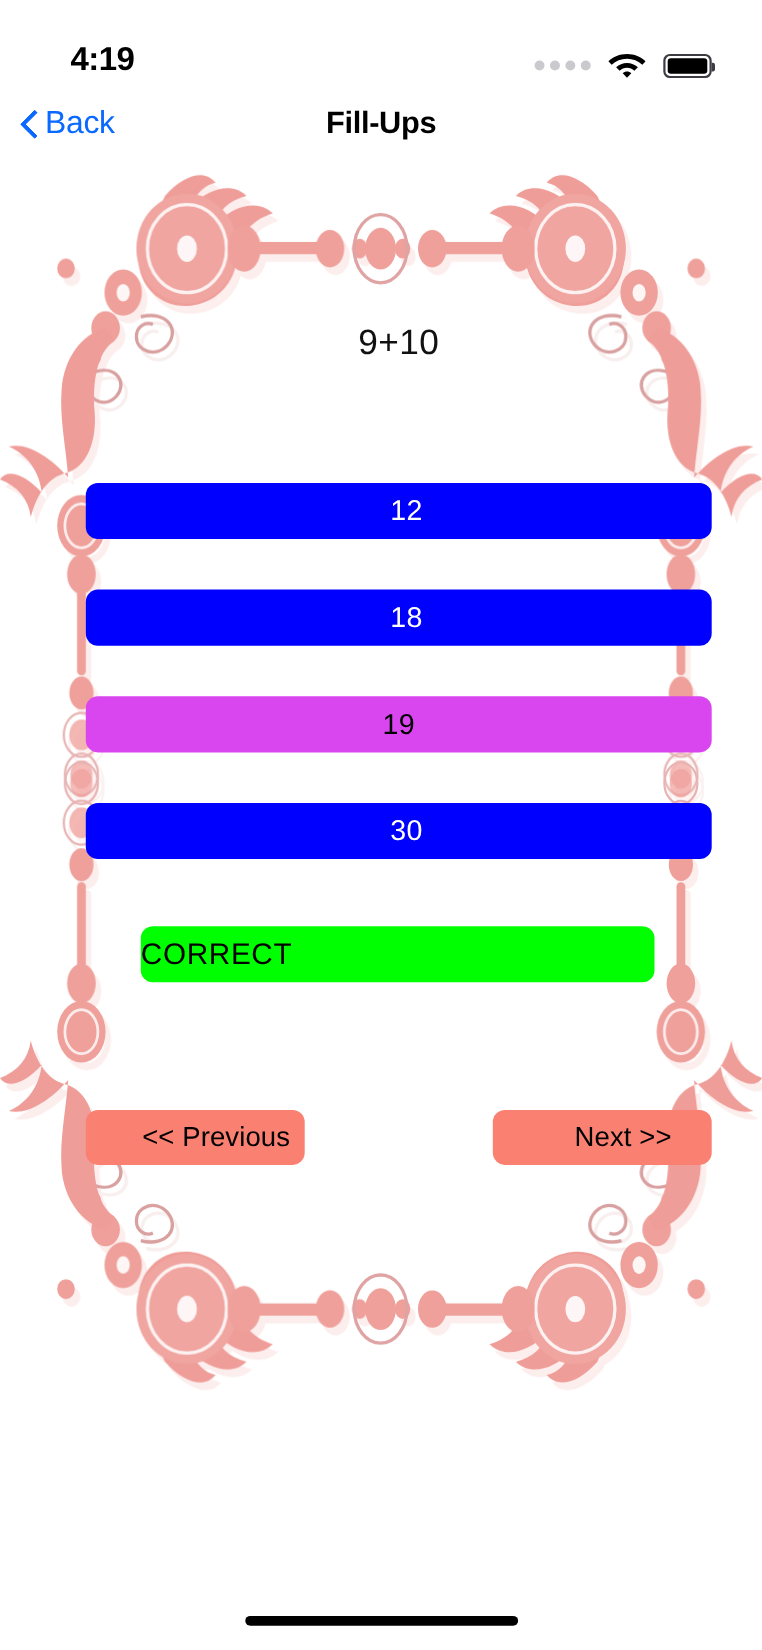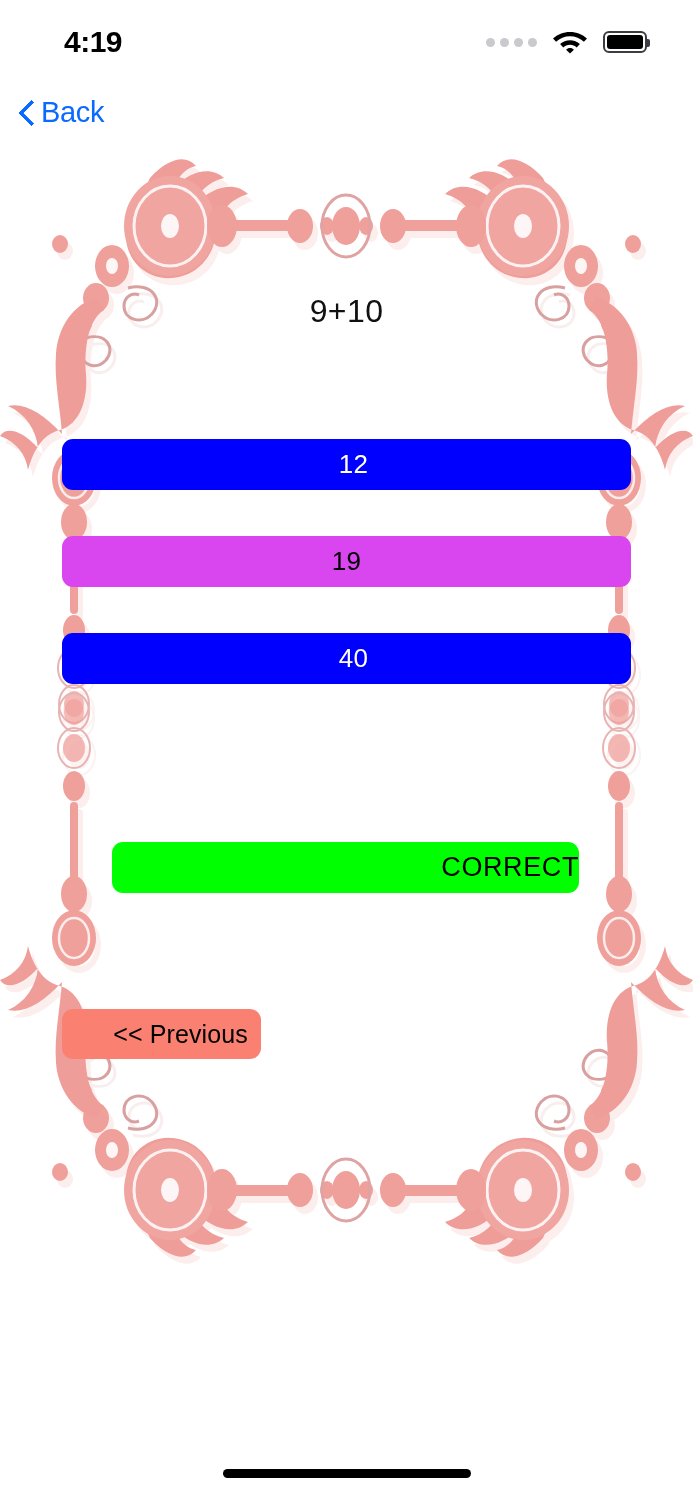--- a/index.html
+++ b/index.html
@@ -19,21 +19,21 @@
     background: #ffffff;
   }
 
   
   .status-bar {
     position: absolute;
     top: 0; left: 0;
     width: 693px;
     height: 72px;
     display: flex;
-    align-items: center;
+    align-items: flex-end;
     justify-content: space-between;
     padding: 12px 46px 0 64px;
   }
   .status-time {
     font-size: 30px;
     font-weight: 600;
     color: #000000;
     letter-spacing: -0.5px;
   }
   .status-right {
@@ -124,21 +124,21 @@
     left: 0; top: 148px;
     width: 693px;
     height: 1120px;
     pointer-events: none;
   }
   .frame-svg { display: block; width: 693px; height: 1120px; }
 
   
   .quiz-area {
     position: absolute;
-    left: 0; top: 148px;
+    left: 16px; top: 148px;
     width: 628px;
     height: 1120px;
   }
   .question {
     position: absolute;
     left: 0; top: 145px;
     width: 693px;
     text-align: center;
     font-size: 32px;
     color: #111111;
@@ -172,21 +172,21 @@
     left: 112px; top: 694px;
     width: 467px;
     height: 51px;
     border: none;
     border-radius: 11px;
     background: #00ff00;
     color: #000000;
     font-family: "Liberation Sans", sans-serif;
     font-size: 27px;
     line-height: 51px;
-    text-align: right;
+    text-align: left;
     letter-spacing: 0.6px;
     cursor: pointer;
   }
 
   .nav-btn {
     position: absolute;
     top: 861px;
     width: 199px;
     height: 50px;
     border: none;
@@ -240,20 +240,21 @@
         <div class="battery-fill"></div>
       </div>
     </div>
   </div>
 
   <div class="nav-bar">
     <div class="nav-back">
       <span class="chevron-left"></span>
       <span class="nav-back-label">Back</span>
     </div>
+    <div class="nav-title">Fill-Ups</div>
   </div>
 
   <div class="frame-wrap">
     <svg class="frame-svg" viewBox="0 0 693 1120" xmlns="http://www.w3.org/2000/svg">
       <defs>
 
         <g id="corner">
 
           <path d="M150 30 C 168 10, 186 6, 196 18 C 186 20, 178 28, 174 40
                    C 190 22, 212 18, 224 30 C 208 34, 198 44, 194 58
@@ -320,24 +321,26 @@
       <use href="#topdots" transform="translate(0,1120) scale(1,-1)"></use>
     </svg>
   </div>
 
   <div class="quiz-area">
 
     <div class="question">9+10</div>
 
     <div class="options">
       <button class="option-btn opt-blue">12</button>
+      <button class="option-btn opt-blue">18</button>
       <button class="option-btn opt-green">19</button>
-      <button class="option-btn opt-blue">40</button>
+      <button class="option-btn opt-blue">30</button>
     </div>
 
     <div class="feedback-btn">CORRECT</div>
 
     <button class="nav-btn prev">&lt;&lt; Previous</button>
+    <button class="nav-btn next">Next &gt;&gt;</button>
   </div>
 
   <div class="home-indicator"></div>
 
 </div>
 
 </body></html>

